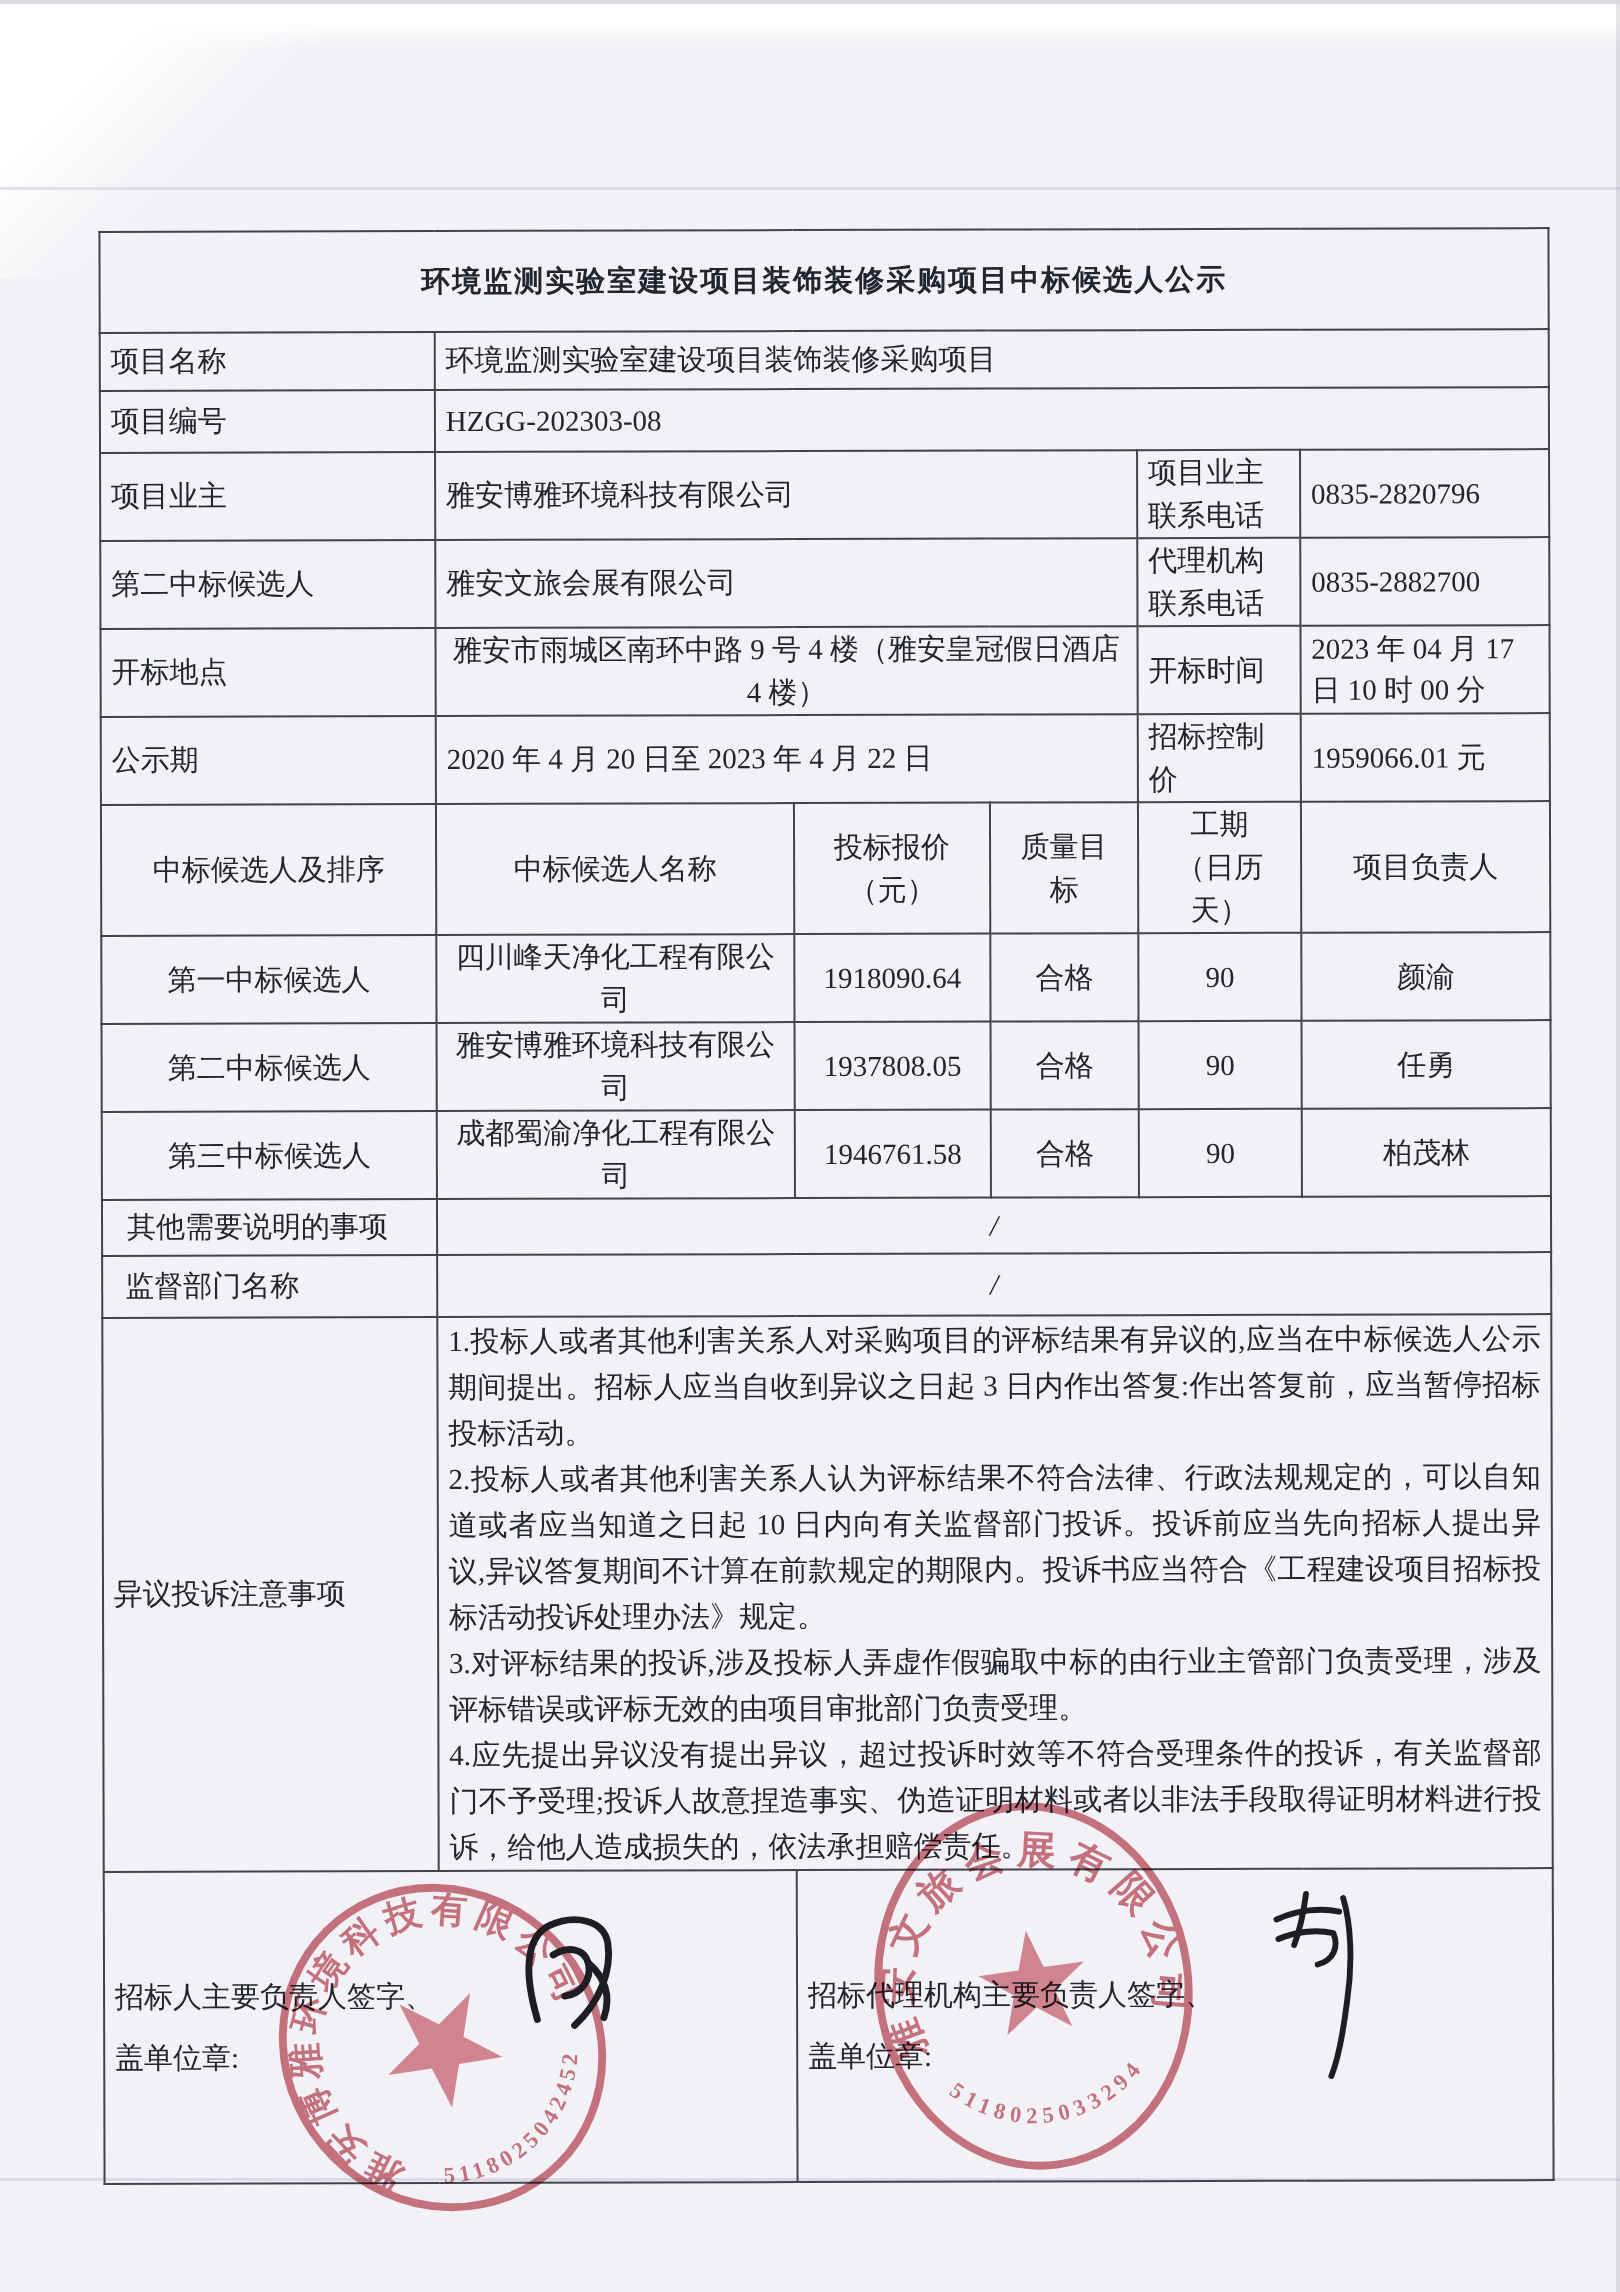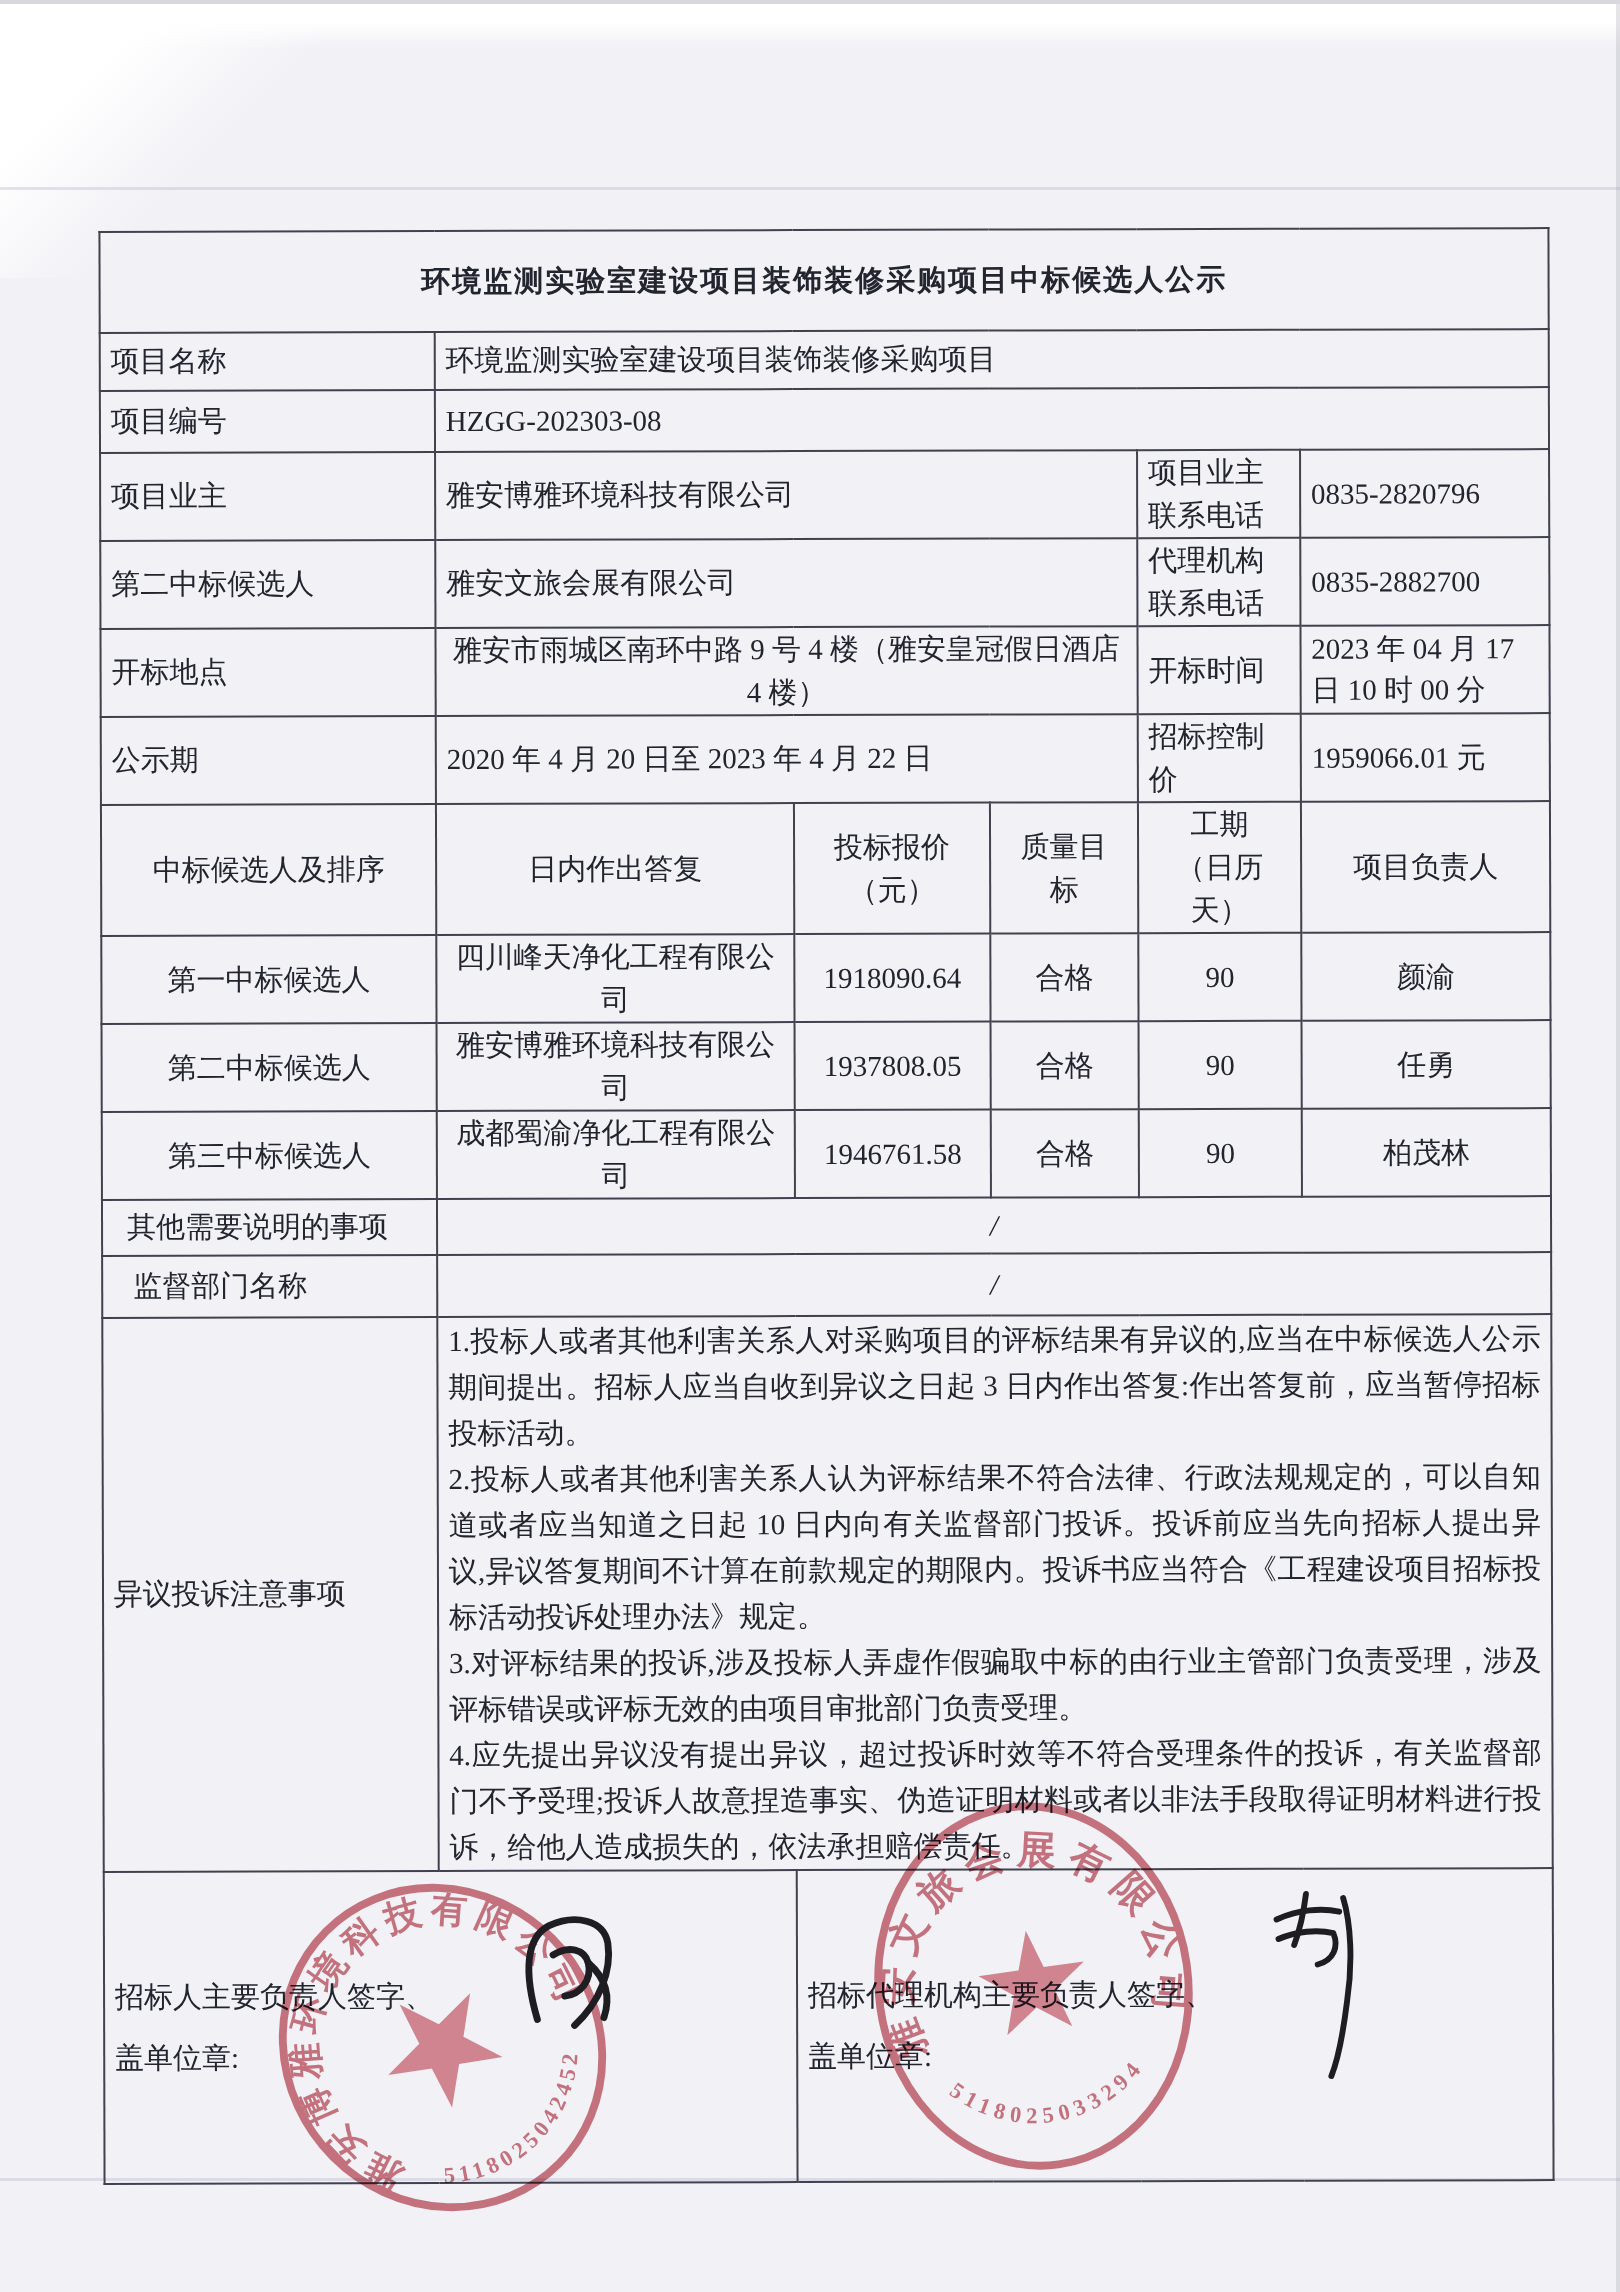--- a/index.html
+++ b/index.html
@@ -117,21 +117,21 @@
     <tr style="height:88px">
       <td class="lbl">公示期</td>
       <td colspan="3" class="val">2020 年 4 月 20 日至 2023 年 4 月 22 日</td>
       <td class="lbl2">招标控制
 价</td>
       <td class="val2">1959066.01 元</td>
     </tr>
 
     <tr style="height:95px">
       <td class="hdr">中标候选人及排序</td>
-      <td class="hdr">日内作出答复</td>
+      <td class="hdr">中标候选人名称</td>
       <td class="hdr">投标报价
 （元）</td>
       <td class="hdr">质量目
 标</td>
       <td class="hdr">工期
 （日历天）</td>
       <td class="hdr">项目负责人</td>
     </tr>
 
     <tr style="height:88px">
@@ -160,21 +160,21 @@
       <td class="cand">90</td>
       <td class="cand">柏茂林</td>
     </tr>
 
     <tr style="height:56px">
       <td class="lbl" style="padding-left:24px">其他需要说明的事项</td>
       <td colspan="5" class="slash">/</td>
     </tr>
 
     <tr style="height:62px">
-      <td class="lbl" style="padding-left:30px">监督部门名称</td>
+      <td class="lbl" style="padding-left:22px">监督部门名称</td>
       <td colspan="5" class="slash">/</td>
     </tr>
 
     <tr style="height:526px">
       <td class="obj-label">异议投诉注意事项</td>
       <td colspan="5" class="obj-content">
         <p>1.投标人或者其他利害关系人对采购项目的评标结果有异议的,应当在中标候选人公示期间提出。招标人应当自收到异议之日起 3 日内作出答复:作出答复前，应当暂停招标投标活动。</p>
         <p>2.投标人或者其他利害关系人认为评标结果不符合法律、行政法规规定的，可以自知道或者应当知道之日起 10 日内向有关监督部门投诉。投诉前应当先向招标人提出异议,异议答复期间不计算在前款规定的期限内。投诉书应当符合《工程建设项目招标投标活动投诉处理办法》规定。</p>
         <p>3.对评标结果的投诉,涉及投标人弄虚作假骗取中标的由行业主管部门负责受理，涉及评标错误或评标无效的由项目审批部门负责受理。</p>
         <p>4.应先提出异议没有提出异议，超过投诉时效等不符合受理条件的投诉，有关监督部门不予受理;投诉人故意捏造事实、伪造证明材料或者以非法手段取得证明材料进行投诉，给他人造成损失的，依法承担赔偿责任。</p>

